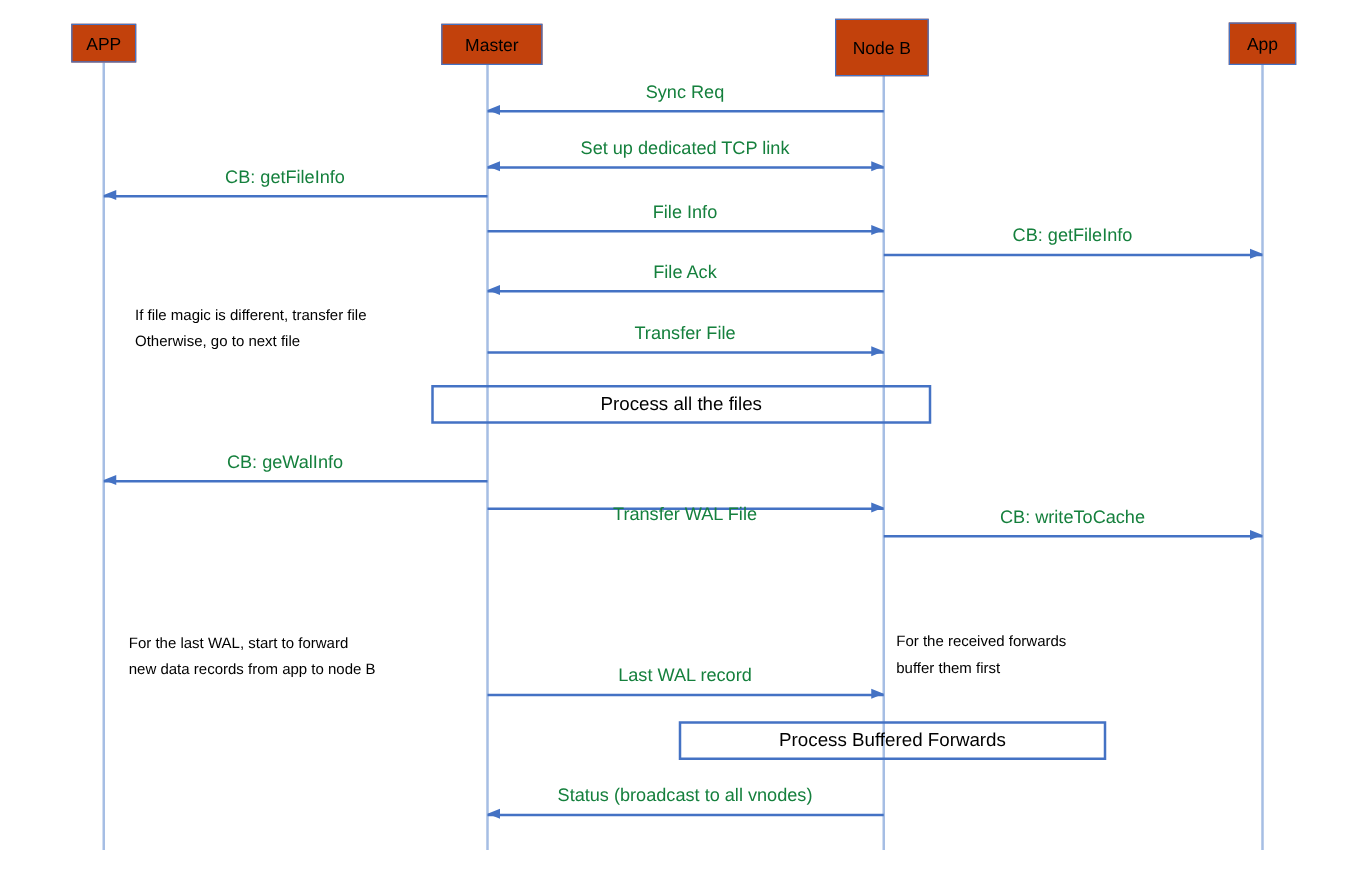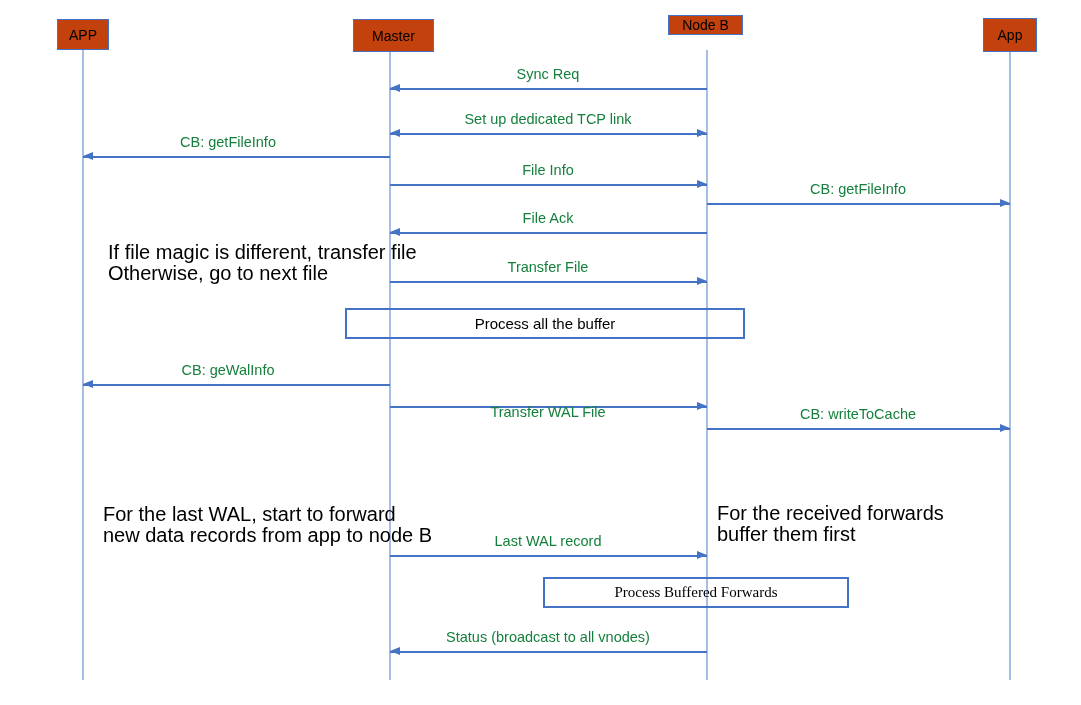--- a/index.html
+++ b/index.html
@@ -72,21 +72,21 @@
     background: transparent;
     display: flex;
     align-items: center;
     justify-content: center;
     font-size: 15px;
     color: #000000;
     z-index: 5;
   }
   .note {
     position: absolute;
-    font-size: 20px;
+    font-size: 12px;
     line-height: 21px;
     color: #000000;
     white-space: pre-line;
     z-index: 4;
   }
 </style>
 </head>
 <body>
 
 <div id="canvas">
@@ -124,25 +124,25 @@
     <div class="msg-label" style="left: 548px; top: 383px; margin-top: 20px;">Transfer WAL File</div>
     <div class="msg-line" style="left: 707px; top: 428px; width: 303px;"></div>
     <div class="arrowhead right" style="left: 1000px; top: 424.2px;"></div>
     <div class="msg-label" style="left: 858px; top: 405px;">CB: writeToCache</div>
     <div class="msg-line" style="left: 390px; top: 555px; width: 317px;"></div>
     <div class="arrowhead right" style="left: 697px; top: 551.2px;"></div>
     <div class="msg-label" style="left: 548px; top: 532px;">Last WAL record</div>
     <div class="msg-line" style="left: 390px; top: 651px; width: 317px;"></div>
     <div class="arrowhead left" style="left: 390px; top: 647.2px;"></div>
     <div class="msg-label" style="left: 548px; top: 628px;">Status (broadcast to all vnodes)</div>
-    <div class="process-box" style="left: 345px; top: 308px; width: 400px; height: 31px;">Process all the buffer</div>
-    <div class="process-box" style="left: 543px; top: 577px; width: 306px; height: 31px; font-family: Liberation Serif, serif;">Process Buffered Forwards</div>
+    <div class="process-box" style="left: 345px; top: 308px; width: 400px; height: 31px;">Process all the files</div>
+    <div class="process-box" style="left: 543px; top: 577px; width: 342px; height: 31px;">Process Buffered Forwards</div>
     <div class="note" style="left: 108px; top: 242px;">If file magic is different, transfer file
 Otherwise, go to next file</div>
     <div class="note" style="left: 103px; top: 504px;">For the last WAL, start to forward
 new data records from app to node B</div>
     <div class="note" style="left: 717px; top: 503px;">For the received forwards
 buffer them first</div>
     <div class="actor-box" style="left: 57px; top: 19px; width: 52px; height: 31px;">APP</div>
     <div class="actor-box" style="left: 353px; top: 19px; width: 81px; height: 33px;">Master</div>
-    <div class="actor-box" style="left: 668px; top: 15px; width: 75px; height: 20px;">Node B</div>
+    <div class="actor-box" style="left: 668px; top: 15px; width: 75px; height: 46px;">Node B</div>
     <div class="actor-box" style="left: 983px; top: 18px; width: 54px; height: 34px;">App</div>
   </div>
 
 </body></html>

